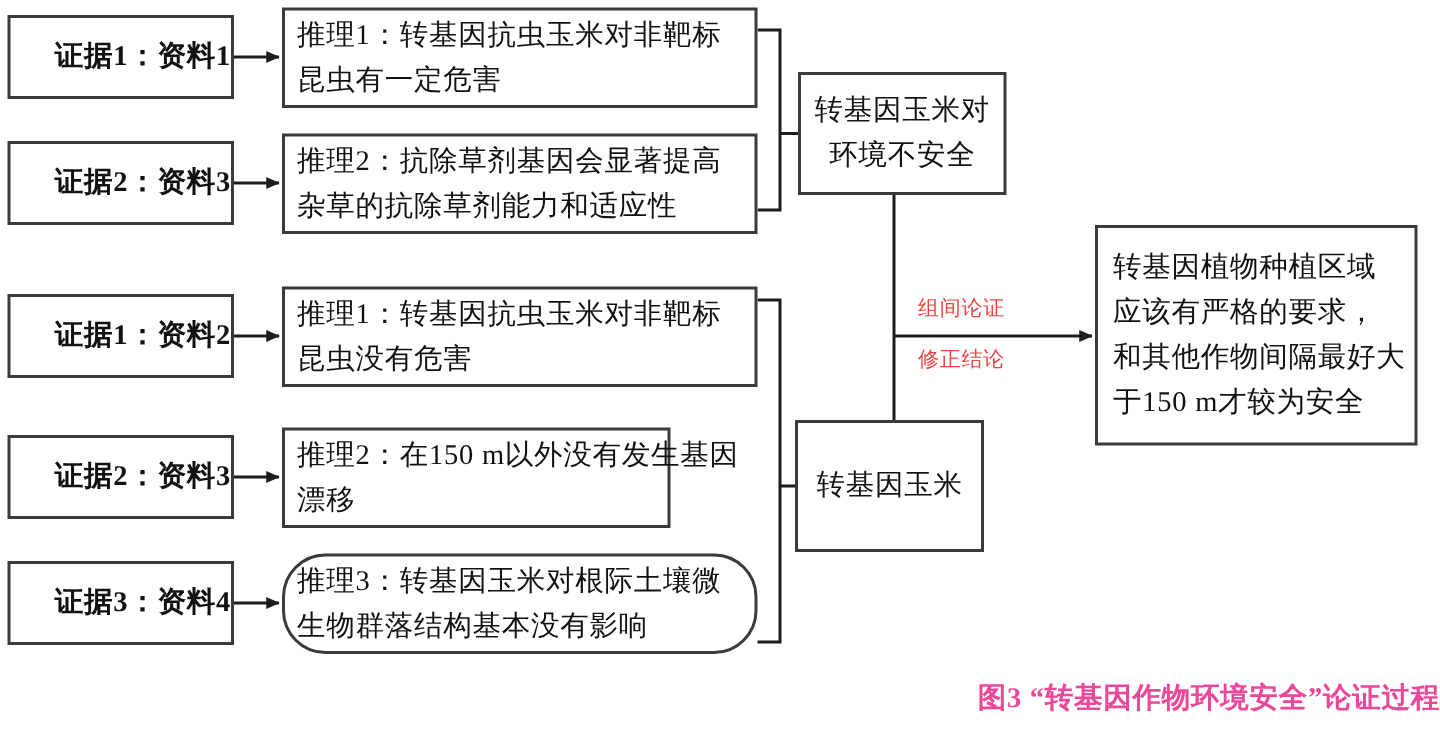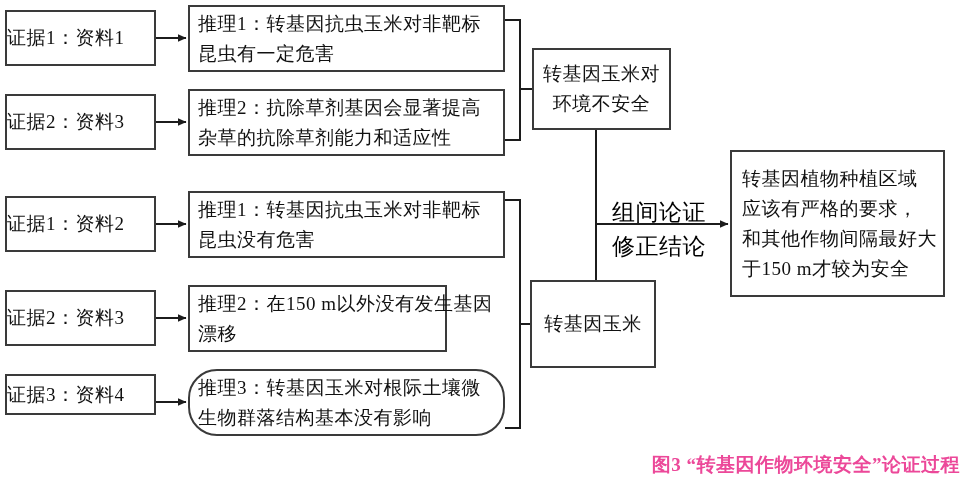--- a/index.html
+++ b/index.html
@@ -26,22 +26,23 @@
     color: #111111;
     font-size: 19px;
     line-height: 30px;
     letter-spacing: 0.5px;
   }
   .box .line {
     display: block;
     white-space: nowrap;
   }
   .evidence {
-    align-items: flex-start;
+    align-items: flex-end;
     text-align: center;
+    font-weight: bold;
   }
   .reason {
     align-items: flex-start;
     text-align: left;
     padding-left: 8px;
   }
   .verdict {
     align-items: center;
     text-align: center;
   }
@@ -64,22 +65,22 @@
     top: 452px;
     width: 960px;
     text-align: right;
     font-size: 19px;
     font-weight: bold;
     color: #ec4899;
     letter-spacing: 0.5px;
   }
   .edge-label {
     position: absolute;
-    font-size: 23px;
-    color: #000000;
+    font-size: 14px;
+    color: #ef4444;
     white-space: nowrap;
     letter-spacing: 0.5px;
   }
 </style>
 </head>
 <body>
 
 <div id="canvas">
 
   <svg class="wires" viewBox="0 0 960 489">
@@ -136,21 +137,21 @@
   </div>
 
   <div class="box evidence" style="left:5px; top:290px; width:151px; height:56px;">
     <span class="line">证据2：资料3</span>
   </div>
   <div class="box reason" style="left:188px; top:285px; width:259px; height:67px;">
     <span class="line">推理2：在150 m以外没有发生基因</span>
     <span class="line">漂移</span>
   </div>
 
-  <div class="box evidence" style="left:5px; top:374px; width:151px; height:41px;">
+  <div class="box evidence" style="left:5px; top:374px; width:151px; height:56px;">
     <span class="line">证据3：资料4</span>
   </div>
   <div class="box reason" style="left:188px; top:369px; width:317px; height:67px;border-radius:29px;">
     <span class="line">推理3：转基因玉米对根际土壤微</span>
     <span class="line">生物群落结构基本没有影响</span>
   </div>
 
   <div class="box verdict" style="left:530px; top:280px; width:126px; height:88px;">
     <span class="line">转基因玉米</span>
   </div>

